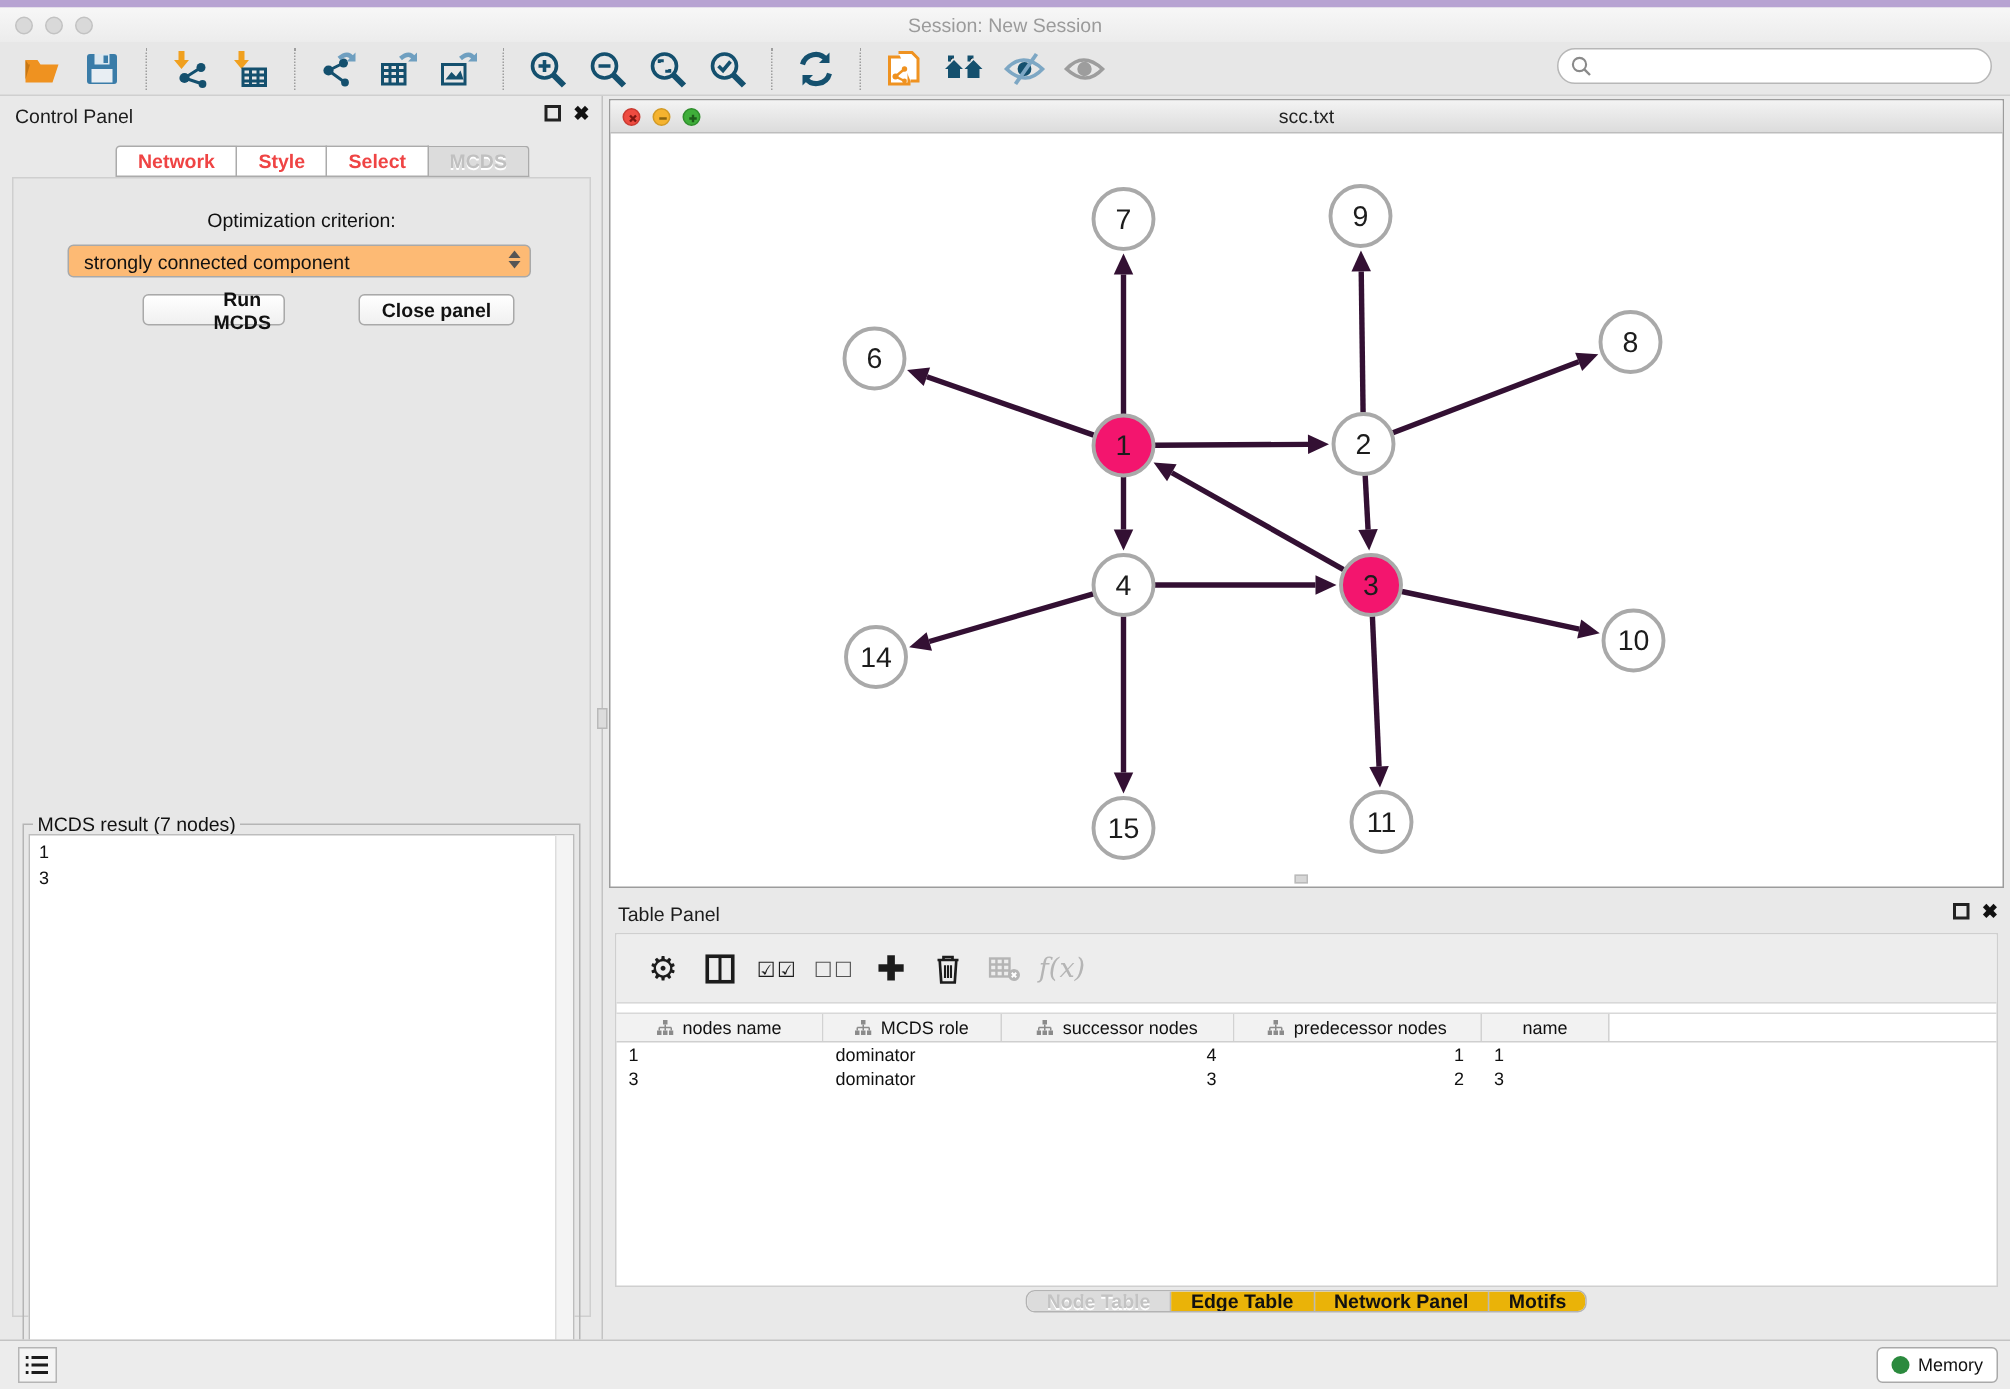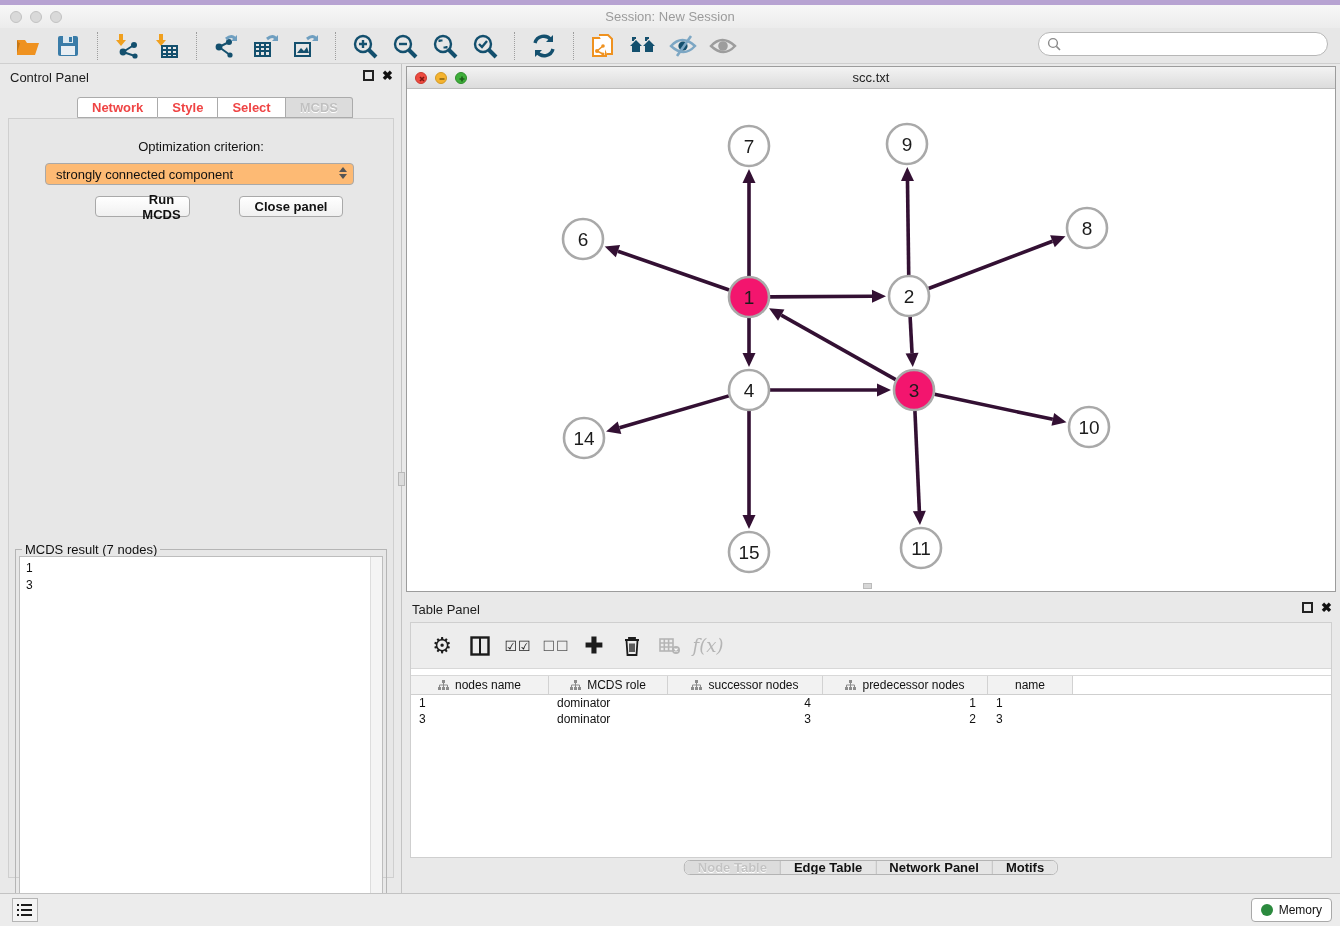--- a/index.html
+++ b/index.html
@@ -66,21 +66,21 @@
   .fx { font-family:"DejaVu Serif", serif; font-style:italic; font-size:18px; color:#b5b5b5; }
   .thead { display:flex; height:20px; margin-top:6px; border-top:1px solid #d8d8d8; border-bottom:1px solid #cfcfcf; }
   .th { background:#f2f2f2; border-right:1px solid #d2d2d2; font-size:12px; color:#111; display:flex; align-items:center; justify-content:center; gap:6px; }
   .th svg { flex:0 0 auto; }
   .trow { display:flex; height:16px; font-size:12px; color:#111; }
   .td { padding:0 8px; display:flex; align-items:center; }
   .td.r { justify-content:flex-end; padding-right:12px; }
   .c0{width:138px}.c1{width:119px}.c2{width:155px}.c3{width:165px}.c4{width:85px}
 
   .tp-tabs { position:absolute; left:50%; transform:translateX(-50%); top:264px; display:flex; height:15px; border:1px solid #b3b3b3; border-radius:6px; overflow:hidden; background:#fff; }
-  .tp-tab { padding:0 13px; font-size:13px; font-weight:bold; color:#111; background:#e5e5e5; border-right:1px solid #b9b9b9; display:flex; align-items:center; }
+  .tp-tab { padding:0 13px; font-size:13px; font-weight:bold; color:#111; background:#eab308; border-right:1px solid #b9b9b9; display:flex; align-items:center; }
   .tp-tab:last-child { border-right:none; }
   .tp-tab.active { background:#dcdcdc; color:#c3c3c3; text-shadow:0 1px 0 #fff; }
 
   
   .statusbar { position:absolute; left:0; top:893px; width:1340px; height:33px; background:#ececec; border-top:1px solid #c3c3c3;text-align:center; }
   .tasks-btn { position:absolute; left:12px; top:4px; width:26px; height:24px; background:#f4f4f4; border:1px solid #b5b5b5; display:flex; align-items:center; justify-content:center; }
   .mem-btn { position:absolute; right:8px; top:4px; height:24px; padding:0 9px; background:#fff; border:1px solid #a9a9a9; border-radius:4px; display:flex; align-items:center; gap:6px; font-size:12px; color:#111; }
   .mem-dot { width:12px; height:12px; border-radius:50%; background:#2b8a3e; }
 </style>
 </head>

